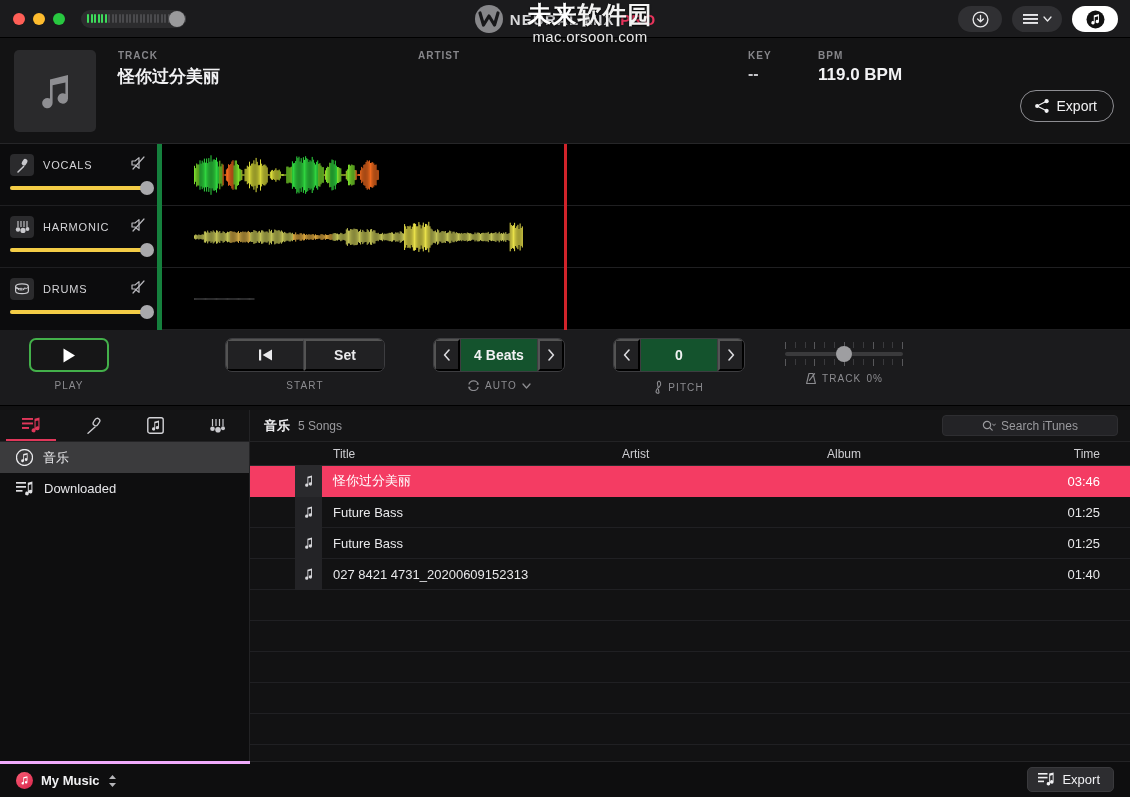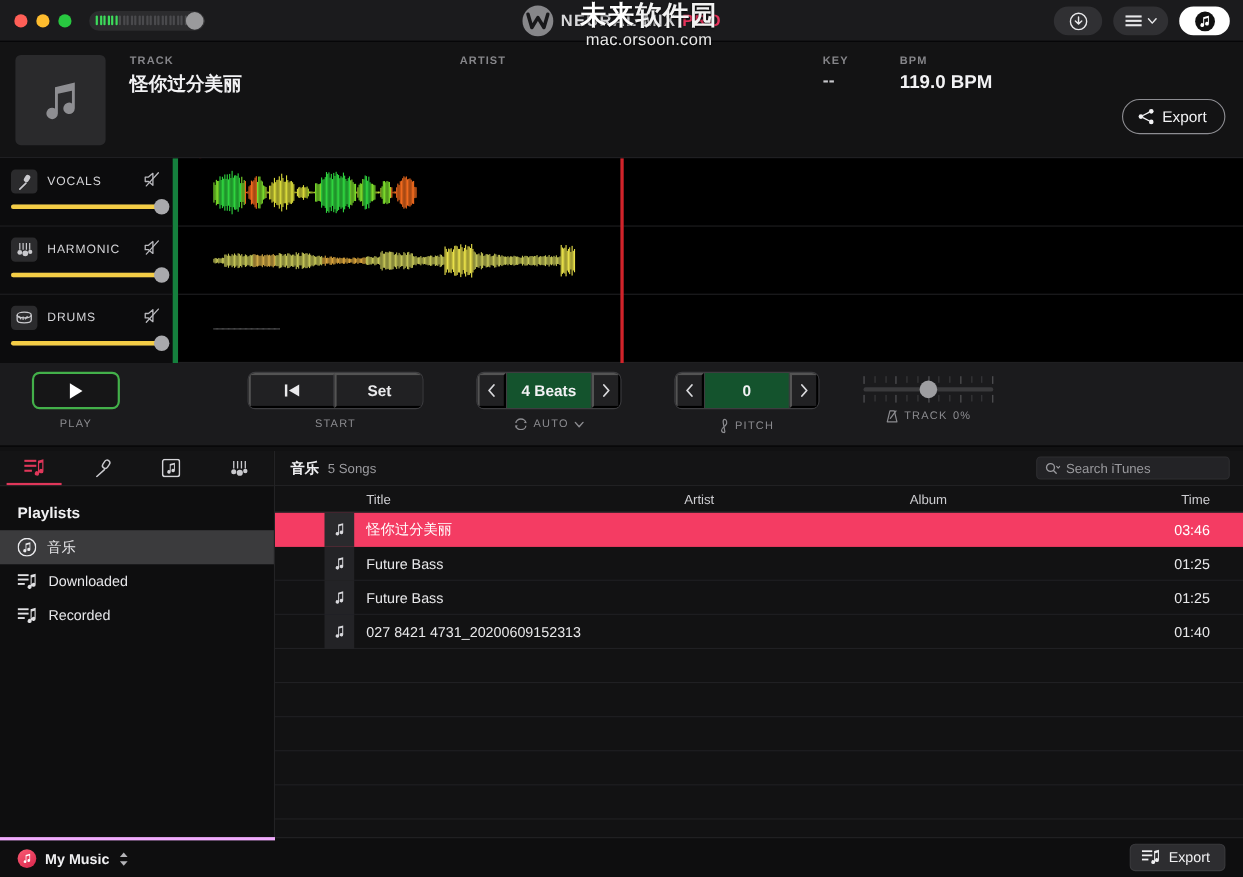--- a/index.html
+++ b/index.html
@@ -260,21 +260,21 @@
   .lr-head {
     height: 32px; display: flex; align-items: center;
     padding: 0 12px 0 14px; background: #141415;
     border-bottom: 1px solid #232325;
   }
   .lr-title { font-size: 13px; font-weight: bold; color: #f0f0f2; }
   .lr-count { font-size: 12px; color: #9b9b9f; margin-left: 8px; }
   .searchbox {
     margin-left: auto; width: 176px; height: 21px; border-radius: 4px;
     background: #232326; display: flex; align-items: center;
-    gap: 5px; padding: 0 7px; border: 1px solid #2e2e31;
+    gap: 5px; padding: 0 7px; border: 1px solid #2e2e31; justify-content: center;
   }
   .search-ph { font-size: 12px; color: #9a9a9e; }
 
   .tbl-head {
     height: 24px; display: flex; align-items: center;
     border-bottom: 1px solid #2a2a2d; background: #121213;
     font-size: 12px; color: #cdcdd1;
   }
   .tbl-body { flex: 1; overflow: hidden; position: relative; }
   .row {
@@ -1261,21 +1261,20 @@
             <svg width="18" height="16" viewBox="0 0 18 16">
               <path d="M3.5 1 V8 M7 1 V8 M10.5 1 V8 M14 1 V8" stroke="#c9c9cd" stroke-width="1.2"></path>
               <circle cx="3.5" cy="10.8" r="2.3" fill="#c9c9cd"></circle>
               <circle cx="9" cy="11.8" r="2.8" fill="#c9c9cd"></circle>
               <circle cx="14" cy="10.2" r="2" fill="#c9c9cd"></circle>
             </svg>
           </span>
         </div>
       </div>
 
-      <div class="pl-title">Playlists</div>
 
       <div class="pl-item sel">
         <span>
           <svg width="17" height="17" viewBox="0 0 17 17">
             <circle cx="8.5" cy="8.5" r="8" fill="none" stroke="#e9e9ec" stroke-width="1.3"></circle>
             <path d="M11.6 4 L7.2 5.1 V10.4 a1.45 1.45 0 1 0 .8 1.3 V6.5 L10.8 5.8 V9.2 a1.45 1.45 0 1 0 .8 1.3 Z" fill="#e9e9ec"></path>
           </svg>
         </span>
         <span>音乐</span>
       </div>
@@ -1285,31 +1284,20 @@
           <svg width="18" height="16" viewBox="0 0 18 16">
             <rect x="0" y="1" width="10" height="1.7" fill="#e0e0e3"></rect>
             <rect x="0" y="5" width="10" height="1.7" fill="#e0e0e3"></rect>
             <rect x="0" y="9" width="6.5" height="1.7" fill="#e0e0e3"></rect>
             <path d="M16.4 0.6 L11.8 1.8 V10.9 a1.85 1.85 0 1 0 1 1.6 V4 L15.4 3.3 V9 a1.85 1.85 0 1 0 1 1.6 Z" fill="#e0e0e3"></path>
           </svg>
         </span>
         <span>Downloaded</span>
       </div>
 
-      <div class="pl-item">
-        <span>
-          <svg width="18" height="16" viewBox="0 0 18 16">
-            <rect x="0" y="1" width="10" height="1.7" fill="#e0e0e3"></rect>
-            <rect x="0" y="5" width="10" height="1.7" fill="#e0e0e3"></rect>
-            <rect x="0" y="9" width="6.5" height="1.7" fill="#e0e0e3"></rect>
-            <path d="M16.4 0.6 L11.8 1.8 V10.9 a1.85 1.85 0 1 0 1 1.6 V4 L15.4 3.3 V9 a1.85 1.85 0 1 0 1 1.6 Z" fill="#e0e0e3"></path>
-          </svg>
-        </span>
-        <span>Recorded</span>
-      </div>
     </div>
 
     <div class="lib-right">
       <div class="lr-head">
         <span class="lr-title">音乐</span>
         <span class="lr-count">5 Songs</span>
         <div class="searchbox">
           <span>
             <svg width="14" height="12" viewBox="0 0 14 12">
               <circle cx="5" cy="5" r="3.6" fill="none" stroke="#9a9a9e" stroke-width="1.2"></circle>

